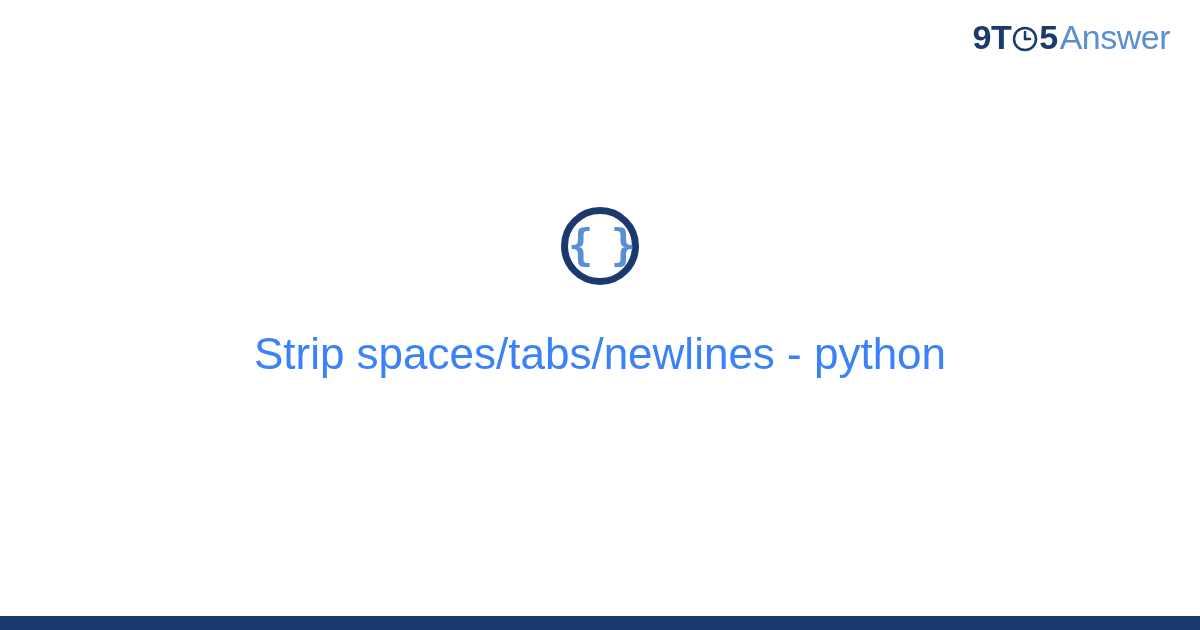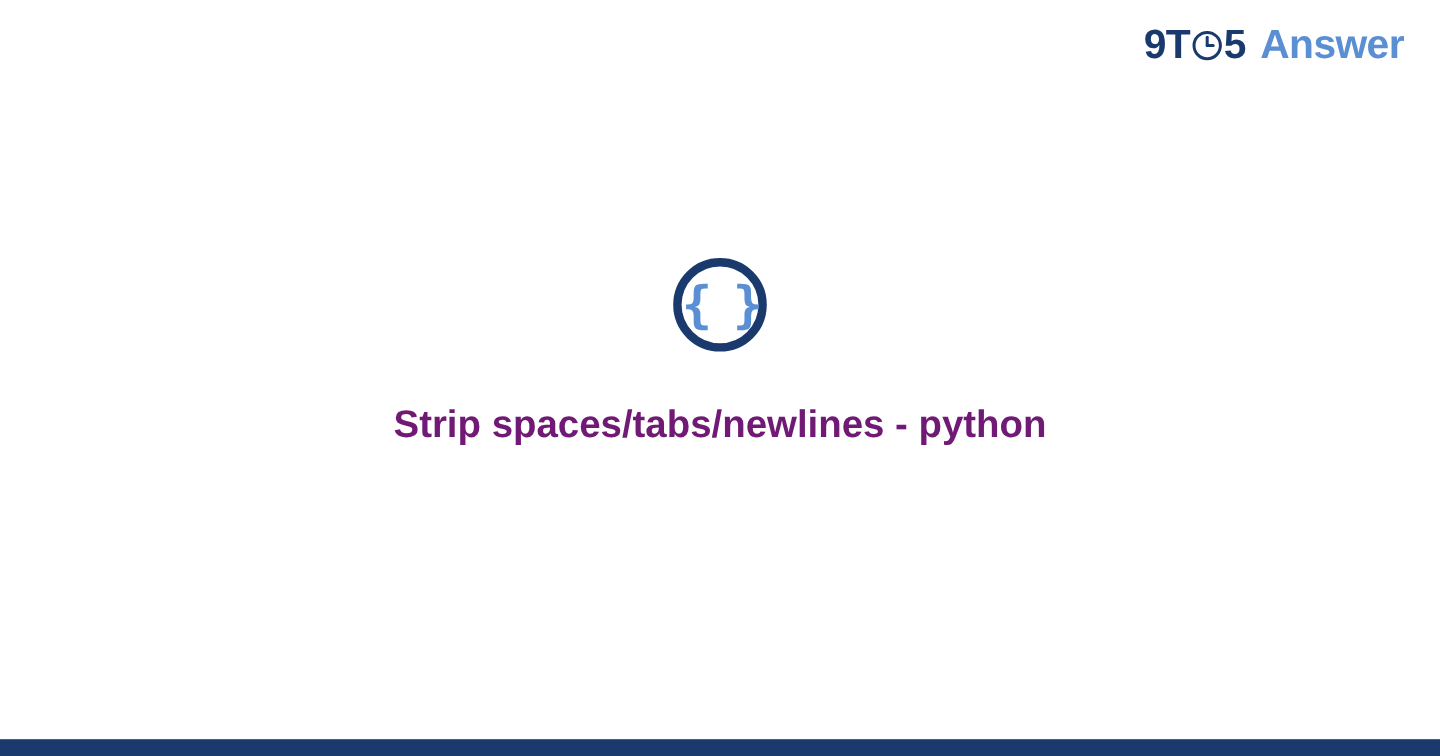--- a/index.html
+++ b/index.html
@@ -38,22 +38,22 @@
       margin: 0 1px;
       position: relative;
       top: 3px;
     }
     .brand-5 {
       color: #1a3a6e;
       font-weight: 700;
     }
     .brand-answer {
       color: #5a8fd4;
-      font-weight: 700;
-      margin-left: 12px;
+      font-weight: 400;
+      margin-left: 2px;
     }
     .main {
       position: absolute;
       top: 0;
       left: 0;
       width: 100%;
       height: 100%;
       display: flex;
       flex-direction: column;
       align-items: center;
@@ -72,23 +72,23 @@
     }
     .braces {
       color: #5a8fd4;
       font-size: 42px;
       font-weight: 700;
       font-family: Consolas, Monaco, monospace;
       letter-spacing: -4px;
       line-height: 1;
     }
     .title {
-      color: #701a75;
-      font-size: 32px;
-      font-weight: 700;
+      color: #3b82f6;
+      font-size: 44px;
+      font-weight: 400;
       text-align: center;
       line-height: 1.3;
       max-width: 900px;
       padding: 0 40px;
     }
     .footer-bar {
       position: absolute;
       bottom: 0;
       left: 0;
       width: 100%;

